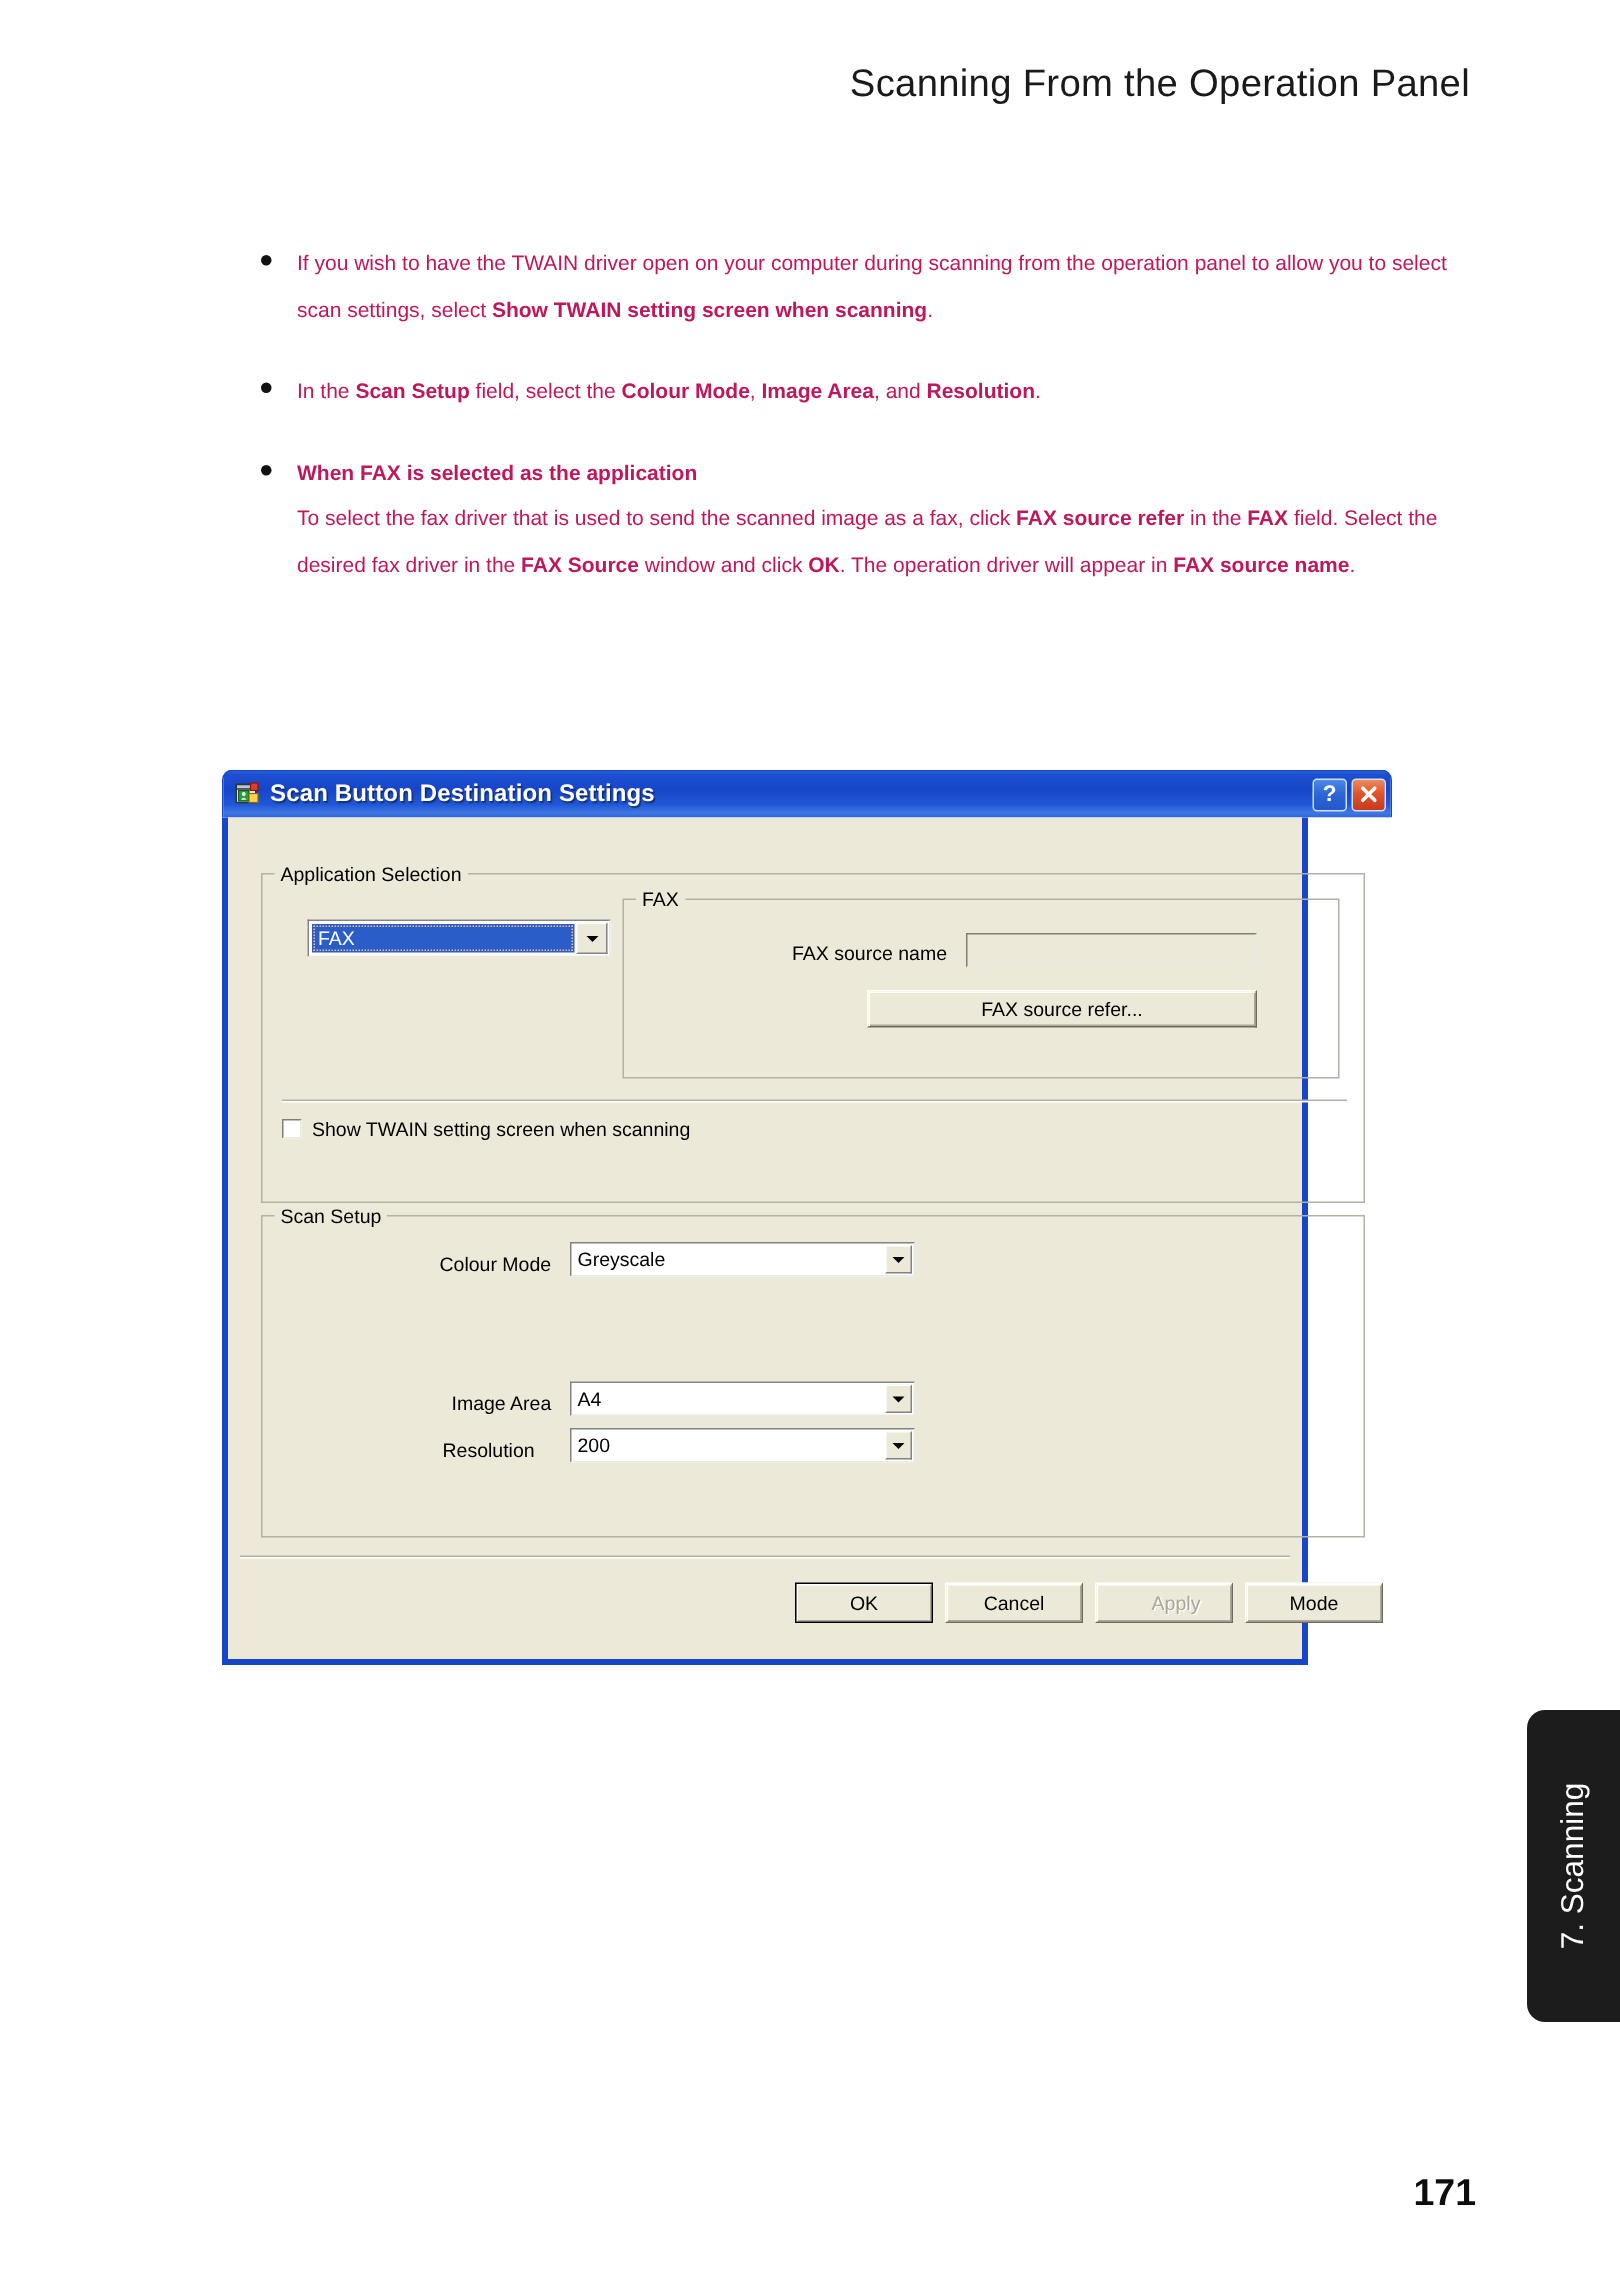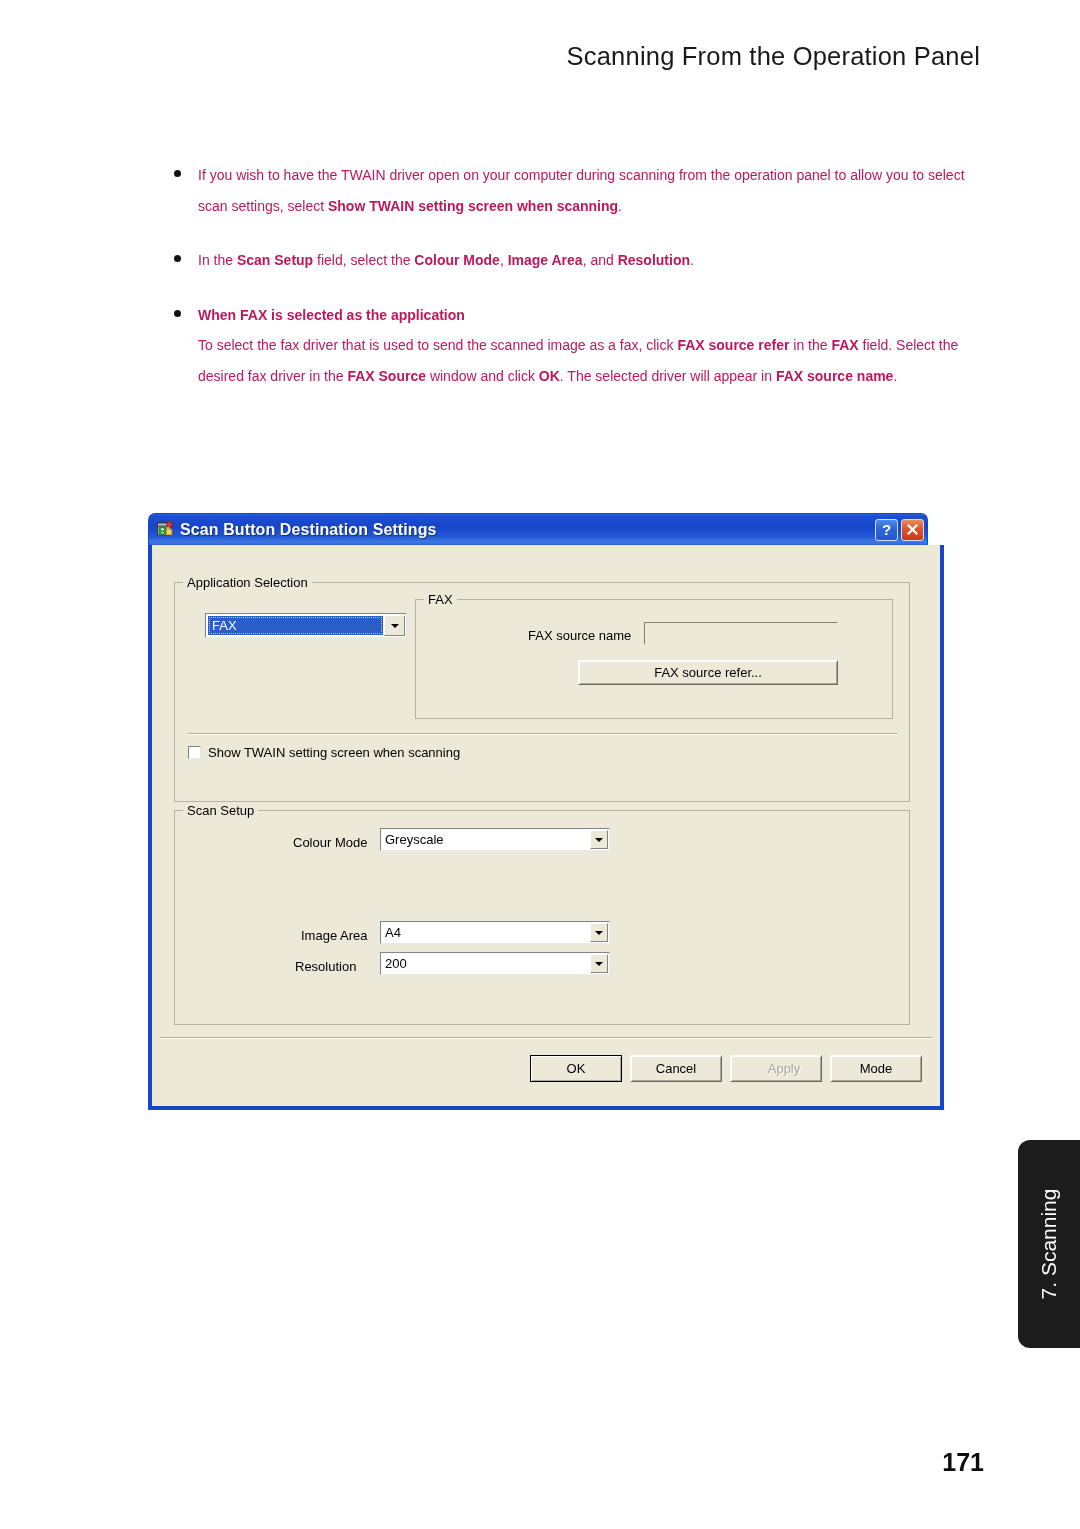--- a/index.html
+++ b/index.html
@@ -52,21 +52,21 @@
     background: #111;
   }
   .bullet-block b { font-weight: bold; }
   .bullet-block .hdr { font-weight: bold; display: block; }
 
   
   .dialog {
     position: absolute;
     left: 148px;
     top: 545px;
-    width: 796px;
+    width: 724px;
     height: 565px;
     background: #ece9d8;
     border: 4px solid #1846c8;
     border-top: none;
     box-sizing: border-box;
     font-size: 12.5px;
   }
   .titlebar {
     position: absolute;
     left: -4px;
@@ -340,21 +340,21 @@
   </div>
 
   <div class="bullet-block">
     <span class="dot"></span>
     <span><span>In the </span><b>Scan Setup</b><span> field, select the </span><b>Colour Mode</b><span>, </span><b>Image Area</b><span>, and </span><b>Resolution</b><span>.</span></span>
   </div>
 
   <div class="bullet-block">
     <span class="dot"></span>
     <span class="hdr">When FAX is selected as the application</span>
-    <span><span>To select the fax driver that is used to send the scanned image as a fax, click </span><b>FAX source refer</b><span> in the </span><b>FAX</b><span> field. Select the desired fax driver in the </span><b>FAX Source</b><span> window and click </span><b>OK</b><span>. The selected driver will appear in </span><b>FAX source name</b><span>.</span></span>
+    <span><span>To select the fax driver that is used to send the scanned image as a fax, click </span><b>FAX source refer</b><span> in the </span><b>FAX</b><span> field. Select the desired fax driver in the </span><b>FAX Source</b><span> window and click </span><b>OK</b><span>. The operation driver will appear in </span><b>FAX source name</b><span>.</span></span>
   </div>
 
 </div>
 
 <div class="dialog">
 
   <div class="titlebar">
     <span class="title-icon">
       <svg width="18" height="18" viewBox="0 0 18 18">
         <rect x="1.5" y="2" width="13" height="12" fill="#f4f4f4" stroke="#333" stroke-width="1"></rect>

